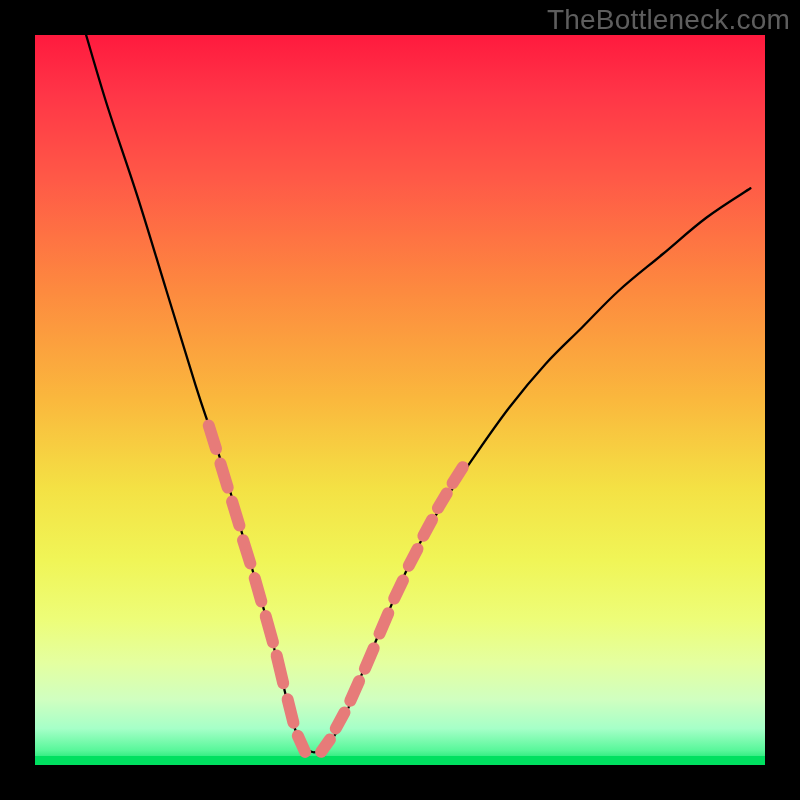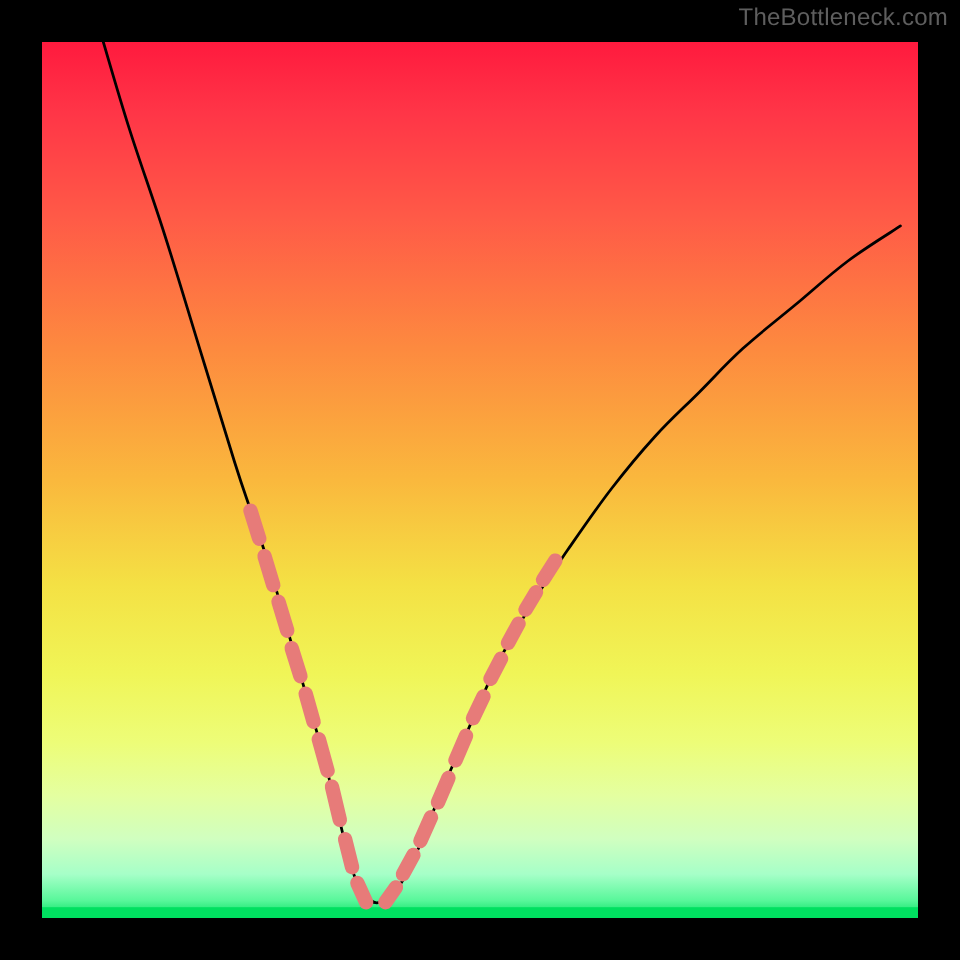--- a/index.html
+++ b/index.html
@@ -49,21 +49,21 @@
     left: 0;
     top: 0;
     width: 730px;
     height: 730px;
   }
   .watermark {
     position: absolute;
     top: 4px;
     right: 10px;
     color: #5e5e5e;
-    font-size: 20px;
+    font-size: 28px;
     font-weight: 400;
     letter-spacing: 0.2px;
     user-select: none;
     margin-left: 40px;
   }
 </style>
 </head>
 <body>
 
 <div class="frame">

